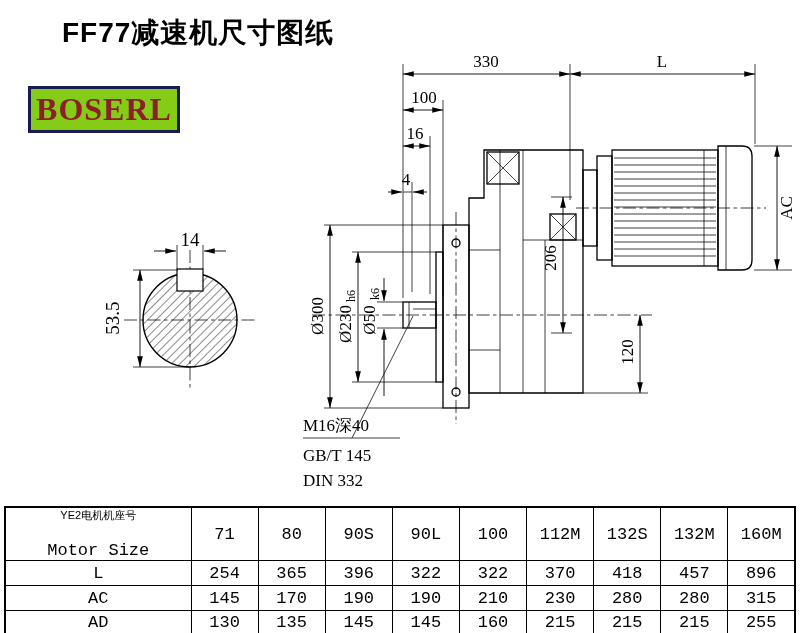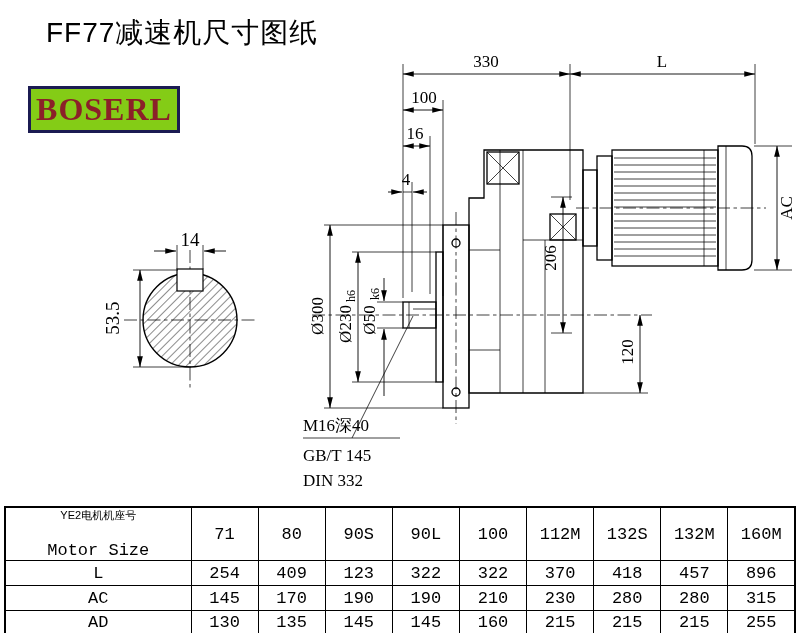--- a/index.html
+++ b/index.html
@@ -1,18 +1,18 @@
 <!DOCTYPE html>
 <html><head>
 <meta charset="utf-8">
 <style>
   *{margin:0;padding:0;box-sizing:border-box}
   html,body{width:800px;height:633px;background:#fff;overflow:hidden;
     font-family:"Liberation Sans",sans-serif;position:relative}
-  .title{position:absolute;left:46px;top:14px;font-size:28px;font-weight:normal;
+  .title{position:absolute;left:62px;top:14px;font-size:28px;font-weight:bold;
     color:#000;letter-spacing:1px;white-space:nowrap}
   .logo{position:absolute;left:28px;top:86px;width:152px;height:47px;
     border:3px solid #1b1b52;background:#84cc16;display:flex;align-items:center;justify-content:center}
   .logo span{font-family:"Liberation Serif",serif;font-size:32px;font-weight:bold;
     color:#8b2029;letter-spacing:1px}
   svg.drawing{position:absolute;left:0;top:0}
   .ln{stroke:#000;stroke-width:1.3;fill:none}
   .tn{stroke:#000;stroke-width:0.75;fill:none}
   .cl{stroke:#000;stroke-width:0.75;fill:none;stroke-dasharray:13 3.5 3.5 3.5}
   .dm{stroke:#000;stroke-width:0.9;fill:none}
@@ -194,22 +194,22 @@
       <th class="num">90L</th>
       <th class="num">100</th>
       <th class="num">112M</th>
       <th class="num">132S</th>
       <th class="num">132M</th>
       <th class="num">160M</th>
     </tr>
     <tr class="drow">
       <td class="num">L</td>
       <td class="num">254</td>
-      <td class="num">409</td>
-      <td class="num">123</td>
+      <td class="num">365</td>
+      <td class="num">396</td>
       <td class="num">322</td>
       <td class="num">322</td>
       <td class="num">370</td>
       <td class="num">418</td>
       <td class="num">457</td>
       <td class="num">896</td>
     </tr>
     <tr class="drow">
       <td class="num">AC</td>
       <td class="num">145</td>

